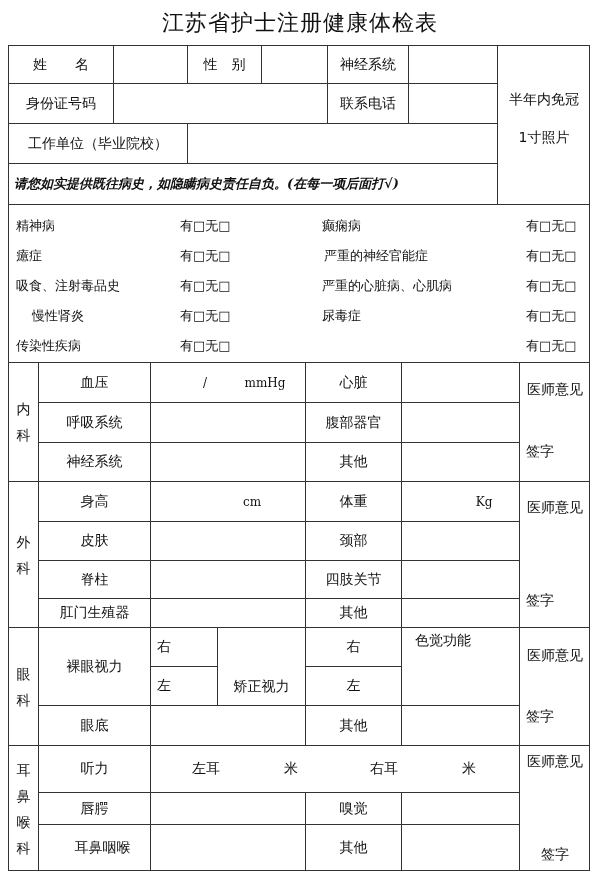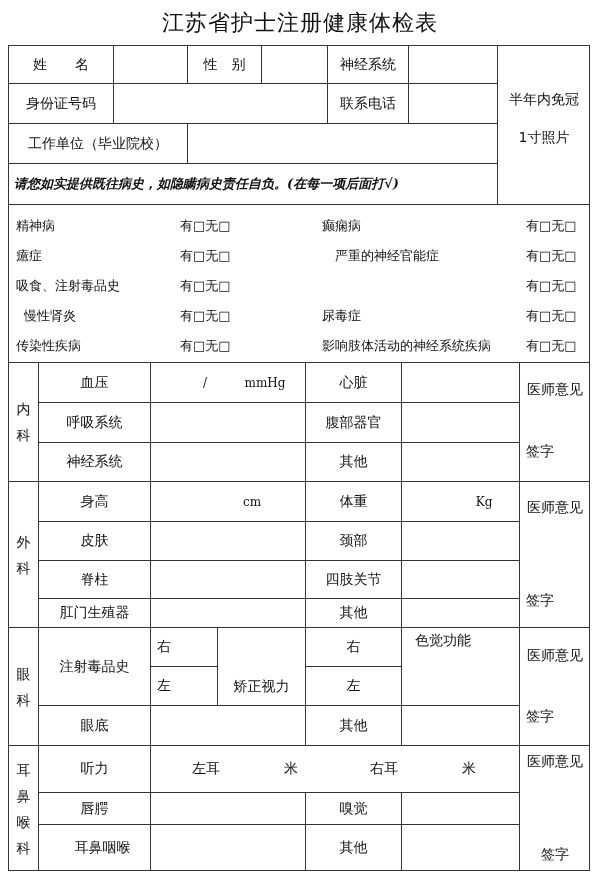--- a/index.html
+++ b/index.html
@@ -60,38 +60,38 @@
 
 <div class="hist-row" style="top:210px">
   <span style="left:0">精神病</span>
   <span style="left:164px">有□无□</span>
   <span style="left:306px">癫痫病</span>
   <span style="left:510px">有□无□</span>
 </div>
 <div class="hist-row" style="top:240px">
   <span style="left:0">癔症</span>
   <span style="left:164px">有□无□</span>
-  <span style="left:319px">严重的神经官能症</span>
+  <span style="left:308px">严重的神经官能症</span>
   <span style="left:510px">有□无□</span>
 </div>
 <div class="hist-row" style="top:270px">
   <span style="left:0">吸食、注射毒品史</span>
   <span style="left:164px">有□无□</span>
+  <span style="left:306px">严重的心脏病、心肌病</span>
   <span style="left:510px">有□无□</span>
 </div>
 <div class="hist-row" style="top:300px">
-  <span style="left:8px">慢性肾炎</span>
+  <span style="left:16px">慢性肾炎</span>
   <span style="left:164px">有□无□</span>
   <span style="left:306px">尿毒症</span>
   <span style="left:510px">有□无□</span>
 </div>
 <div class="hist-row" style="top:330px">
   <span style="left:0">传染性疾病</span>
   <span style="left:164px">有□无□</span>
-  <span style="left:306px">影响肢体活动的神经系统疾病</span>
   <span style="left:510px">有□无□</span>
 </div>
 
 <div class="h" style="left:8px;width:582px;top:362px"></div>
 <div class="h" style="left:8px;width:582px;top:481px"></div>
 <div class="h" style="left:8px;width:582px;top:627px"></div>
 <div class="h" style="left:8px;width:582px;top:745px"></div>
 <div class="v" style="left:38px;top:362px;height:509px"></div>
 <div class="v" style="left:150px;top:362px;height:509px"></div>
 <div class="v" style="left:519px;top:362px;height:509px"></div>
@@ -143,21 +143,21 @@
 <div class="h" style="left:305px;width:96px;top:666px"></div>
 <div class="h" style="left:38px;width:481px;top:705px"></div>
 <div class="v" style="left:217px;top:627px;height:78px"></div>
 <div class="v" style="left:305px;top:627px;height:118px"></div>
 <div class="v" style="left:401px;top:627px;height:118px"></div>
 
 <div class="c vert" style="left:9px;top:628px;width:29px;height:117px">
   <span>眼</span>
   <span>科</span>
 </div>
-<div class="c" style="left:39px;top:628px;width:111px;height:77px">注射毒品史</div>
+<div class="c" style="left:39px;top:628px;width:111px;height:77px">裸眼视力</div>
 <div class="c l" style="left:157px;top:628px;width:60px;height:38px">右</div>
 <div class="c l" style="left:157px;top:667px;width:60px;height:38px">左</div>
 <div class="c" style="left:218px;top:648px;width:87px;height:77px">矫正视力</div>
 <div class="c" style="left:306px;top:628px;width:95px;height:38px">右</div>
 <div class="c" style="left:306px;top:667px;width:95px;height:38px">左</div>
 <div class="c l" style="left:415px;top:630px;width:100px;height:22px">色觉功能</div>
 <div class="c" style="left:39px;top:706px;width:111px;height:39px">眼底</div>
 <div class="c" style="left:306px;top:706px;width:95px;height:39px">其他</div>
 <div class="c" style="left:520px;top:644px;width:70px;height:24px">医师意见</div>
 <div class="c l" style="left:526px;top:705px;width:60px;height:24px">签字</div>

